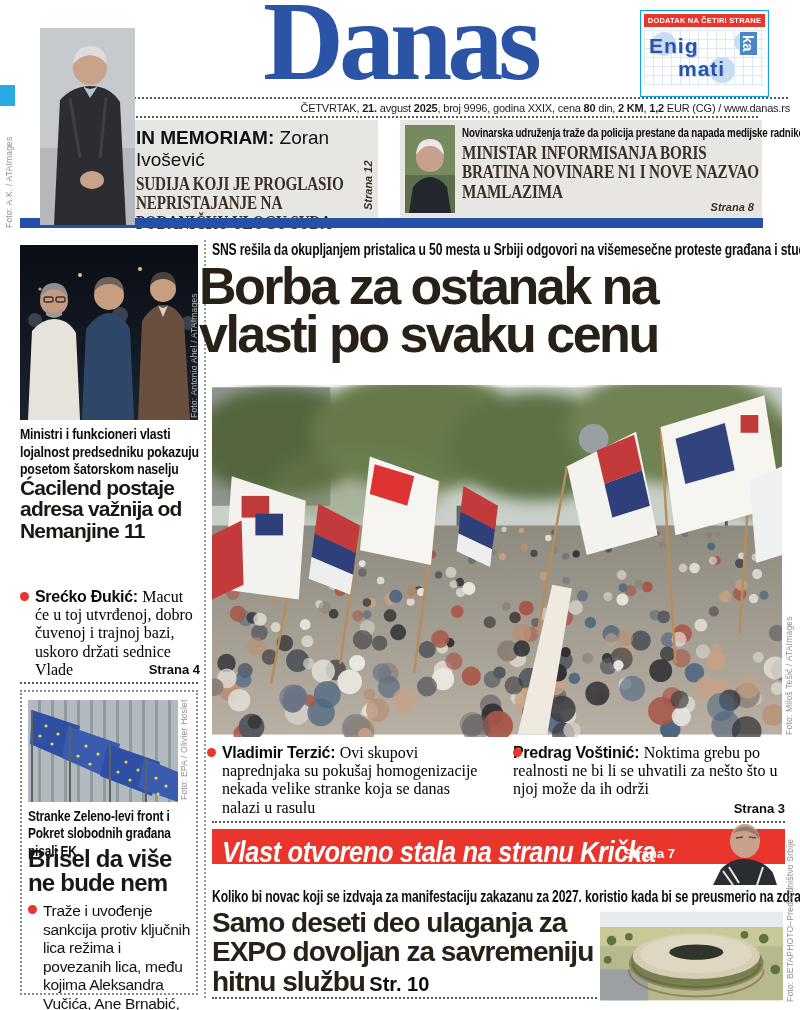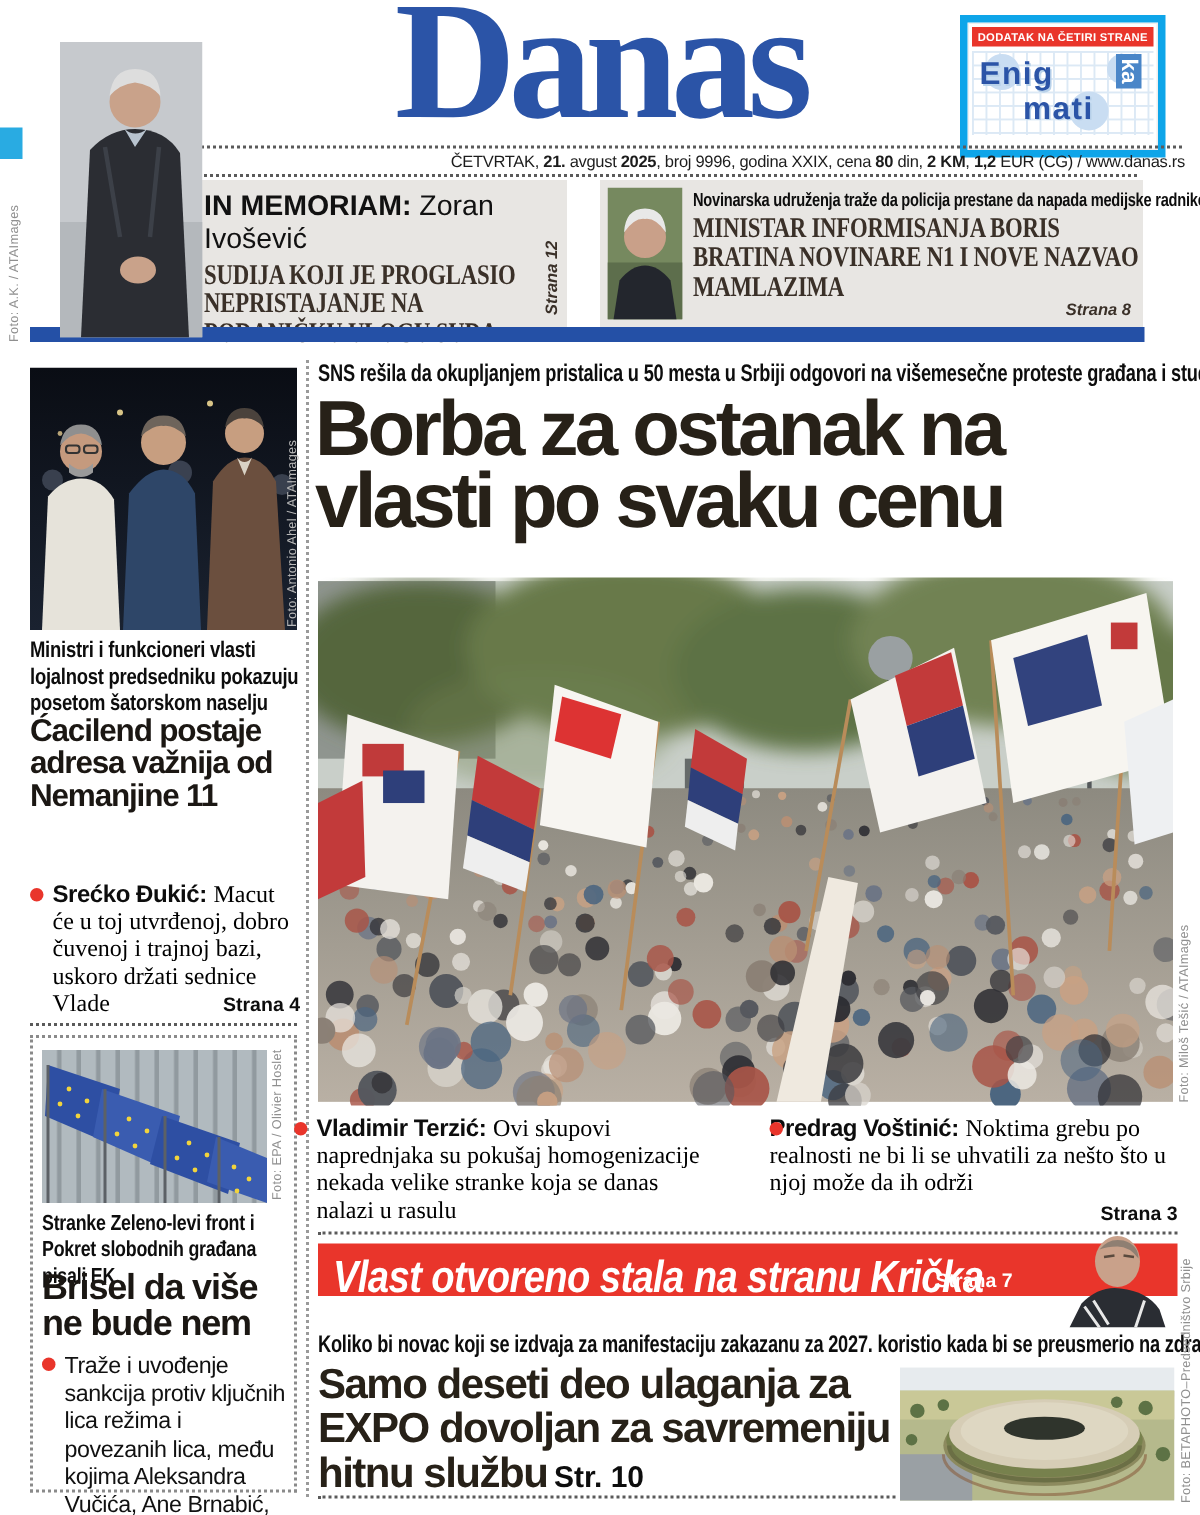--- a/index.html
+++ b/index.html
@@ -7,21 +7,21 @@
         font-family:"Liberation Sans",sans-serif;overflow:hidden;color:#111;}
   .abs{position:absolute;}
   .dotted-h{border-top:2px dotted #5a5a5a;height:0;}
   .dotted-v{border-left:2px dotted #9a9a9a;width:0;}
   .vcred{writing-mode:vertical-rl;transform:rotate(180deg);font-size:8.5px;color:#8f8f8f;
          white-space:nowrap;letter-spacing:.2px;}
   
   .logo{font-family:"Liberation Serif",serif;font-weight:700;color:#2b54a7;
         font-size:112px;line-height:.85;letter-spacing:-5px;}
   .dateline{font-size:11px;color:#1c1c1c;text-align:right;letter-spacing:-.2px;}
-  .enigma{background:#fff;border:5px solid #0ea5e9;box-shadow:0 0 0 1px #eee inset;}
+  .enigma{background:#fff;border:1px solid #0ea5e9;box-shadow:0 0 0 1px #eee inset;}
   .enigma .ebanner{background:#e9352b;color:#fff;font-weight:700;font-size:7.5px;
         text-align:center;letter-spacing:.2px;padding:2px 0;margin:3px;}
   .egrid{position:relative;height:56px;margin:0 3px 3px 3px;
         background:linear-gradient(#dce9f5 1px,transparent 1px),linear-gradient(90deg,#dce9f5 1px,transparent 1px);
         background-size:9px 9px;}
   .eword{font-weight:700;color:#2b54a7;font-size:21px;line-height:.95;letter-spacing:1px;
         text-shadow:1px 1px 0 #b9d2ea;text-align:right;}
   .eka{position:absolute;right:8px;top:2px;background:#4a86c8;color:#fff;font-weight:700;
         font-size:15px;writing-mode:vertical-rl;padding:3px 1px;line-height:1;}
   
@@ -207,21 +207,21 @@
     <div class="abs kick" style="left:6px;top:116px;font-size:14.5px;width:200px;transform:scaleX(.82);transform-origin:0 0;line-height:1.2;">Stranke Zeleno-levi front i Pokret slobodnih građana pisali EK</div>
     <div class="abs brhead" style="left:6px;top:155px;width:166px;">Brisel da više ne bude nem</div>
     <div class="abs" style="left:6px;top:210px;width:164px;">
       <span class="bullet-dot abs" style="left:0;top:3px;"></span>
       <div class="btext-sans" style="margin-left:15px;">Traže i uvođenje sankcija protiv ključnih lica režima i povezanih lica, među kojima Aleksandra Vučića, Ane Brnabić, Miloša Vučevića, Đura Macuta, Ivice Dačića</div>
 
     </div>
   </div>
 
   <div class="abs kick" style="left:212px;top:241px;font-size:16px;width:760px;transform:scaleX(.76);transform-origin:0 0;white-space:nowrap;">SNS rešila da okupljanjem pristalica u 50 mesta u Srbiji odgovori na višemesečne proteste građana i studenata</div>
-  <div class="abs mainhead" style="left:210px;top:262px;width:580px;">Borba za ostanak na vlasti po svaku cenu</div>
+  <div class="abs mainhead" style="left:199px;top:262px;width:580px;">Borba za ostanak na vlasti po svaku cenu</div>
 
   <div class="abs" style="left:212px;top:385px;width:570px;height:352px;">
     <svg width="570" height="352" viewBox="0 0 578 352">
       <defs>
         <filter id="b1" x="-30%" y="-30%" width="160%" height="160%">
             <feGaussianBlur stdDeviation="7"></feGaussianBlur>
           </filter>
         <linearGradient id="cg" x1="0" y1="0" x2="0" y2="1">
           <stop offset="0" stop-color="#8d8a80"></stop>
             <stop offset="1" stop-color="#b9b0a4"></stop>
@@ -537,21 +537,21 @@
         <polygon points="287,144 252,126 250,148 284,164" fill="#2e3f7a"></polygon>
         <polygon points="284,164 250,148 248,166 282,182" fill="#eeeeee"></polygon>
         <polygon points="0,150 30,135 32,200 0,215" fill="#c23a3a"></polygon>
       </g>
 
       <polygon points="310,352 345,200 365,204 340,352" fill="#efe9df"></polygon>
     </svg>
   </div>
   <div class="abs vcred" style="left:784px;top:600px;height:135px;">Foto: Miloš Tešić / ATAImages</div>
 
-  <div class="abs" style="left:196px;top:744px;width:285px;">
+  <div class="abs" style="left:207px;top:744px;width:285px;">
     <span class="bullet-dot abs" style="left:0;top:4px;"></span>
     <div style="margin-left:15px;">
       <span class="bname">Vladimir Terzić:</span>
       <span class="btext">Ovi skupovi naprednjaka su pokušaj homogenizacije nekada velike stranke koja se danas nalazi u rasulu</span>
     </div>
   </div>
   <div class="abs" style="left:513px;top:744px;width:272px;">
     <span class="bullet-dot abs" style="left:0;top:4px;"></span>
     <div style="">
       <span class="bname">Predrag Voštinić:</span>

